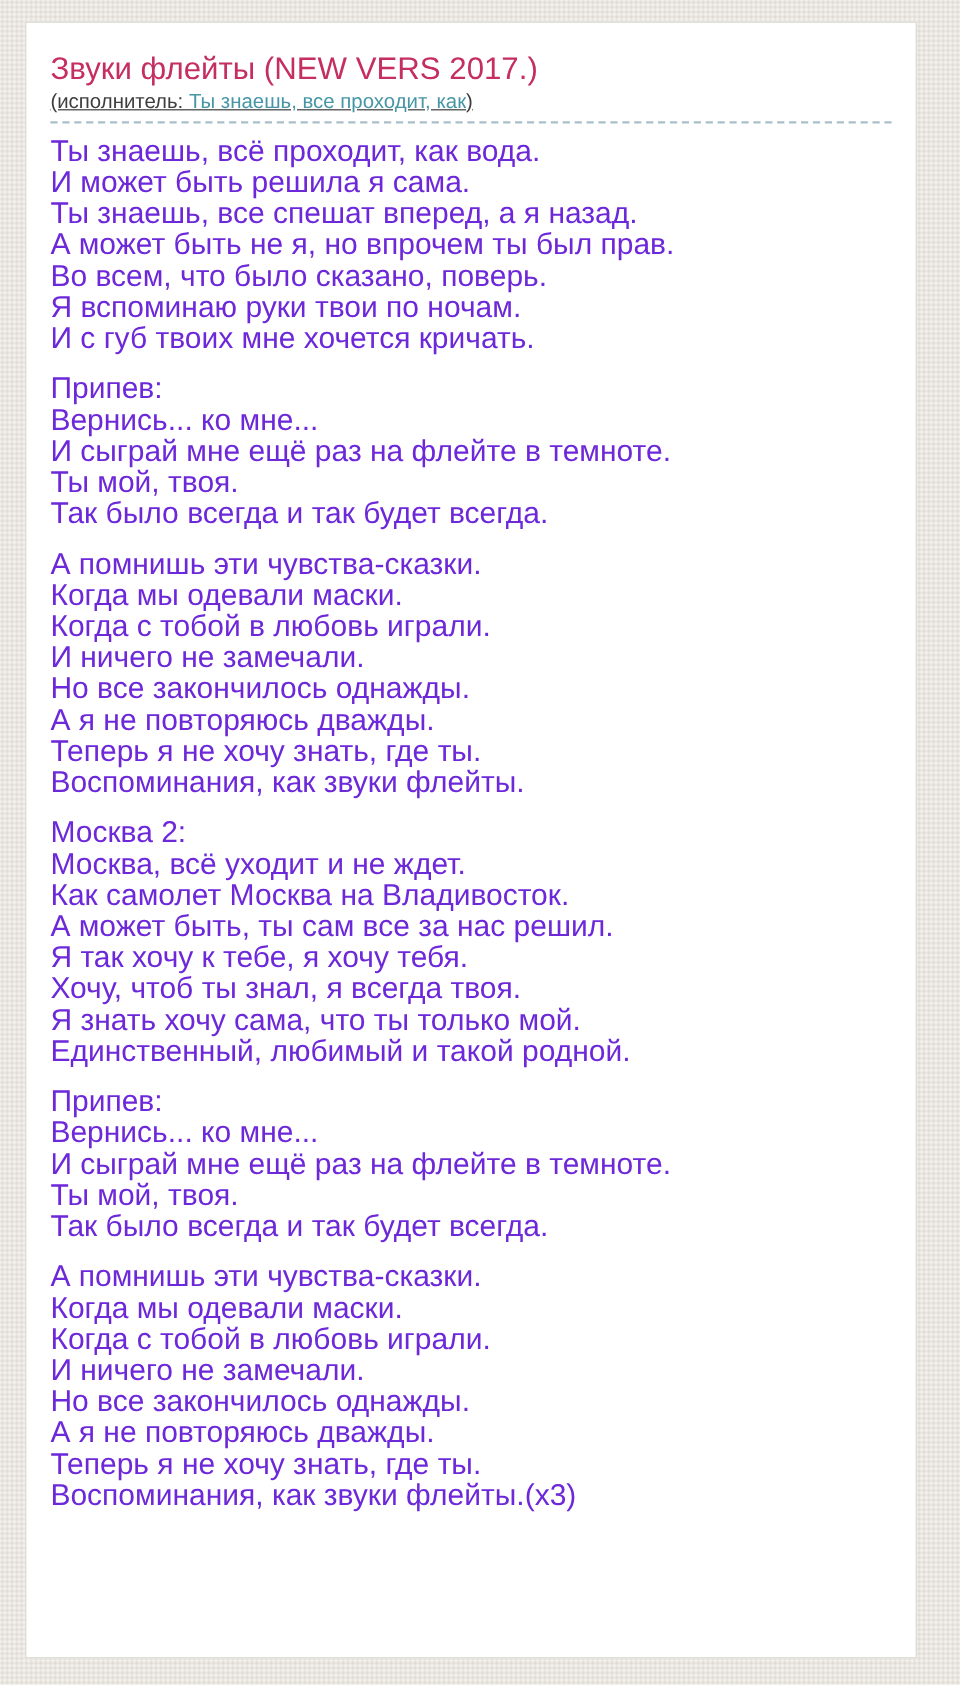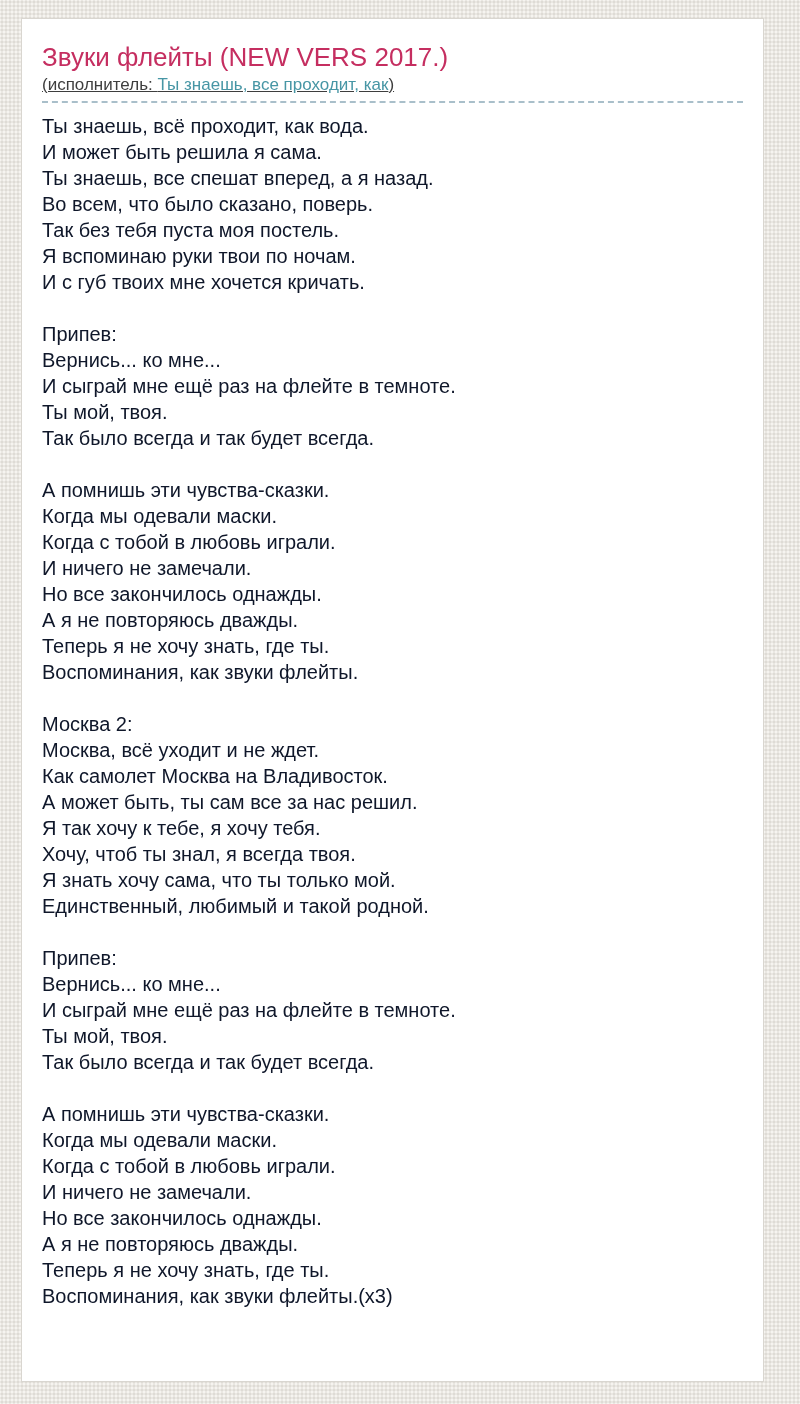--- a/index.html
+++ b/index.html
@@ -46,46 +46,46 @@
     line-height: 1.2;
     text-decoration: underline;
   }
   .artist-link {
     color: #4796a5;
     text-decoration: none;
     cursor: pointer;
   }
   .lyrics {
     margin-top: 10px;
-    font-size: 20px;
+    font-size: 25px;
     line-height: 26px;
-    color: #0f172a;
+    color: #6d28d9;
   }
   .stanza + .stanza {
-    margin-top: 26px;
+    margin-top: 16px;
   }
   .lyric-line {
     white-space: pre-wrap;
   }
 </style>
 </head>
 <body>
 
 <div class="card">
   <div class="header">
     <h1 class="song-title">Звуки флейты (NEW VERS 2017.)</h1>
     <div class="artist-line"><span>(исполнитель: </span><a class="artist-link" href="#">Ты знаешь, все проходит, как</a><span>)</span></div>
   </div>
   <div class="lyrics">
       <div class="stanza">
         <div class="lyric-line">Ты знаешь, всё проходит, как вода.</div>
         <div class="lyric-line">И может быть решила я сама.</div>
         <div class="lyric-line">Ты знаешь, все спешат вперед, а я назад.</div>
+        <div class="lyric-line">А может быть не я, но впрочем ты был прав.</div>
         <div class="lyric-line">Во всем, что было сказано, поверь.</div>
-        <div class="lyric-line">Так без тебя пуста моя постель.</div>
         <div class="lyric-line">Я вспоминаю руки твои по ночам.</div>
         <div class="lyric-line">И с губ твоих мне хочется кричать.</div>
       </div>
       <div class="stanza">
         <div class="lyric-line">Припев:</div>
         <div class="lyric-line">Вернись... ко мне...</div>
         <div class="lyric-line">И сыграй мне ещё раз на флейте в темноте.</div>
         <div class="lyric-line">Ты мой, твоя.</div>
         <div class="lyric-line">Так было всегда и так будет всегда.</div>
       </div>

